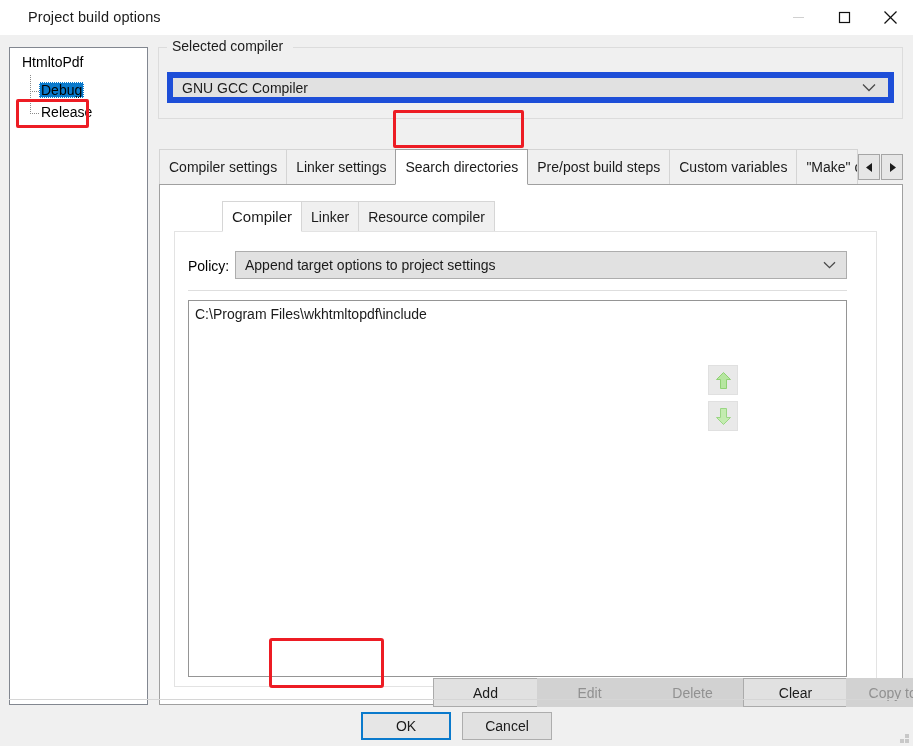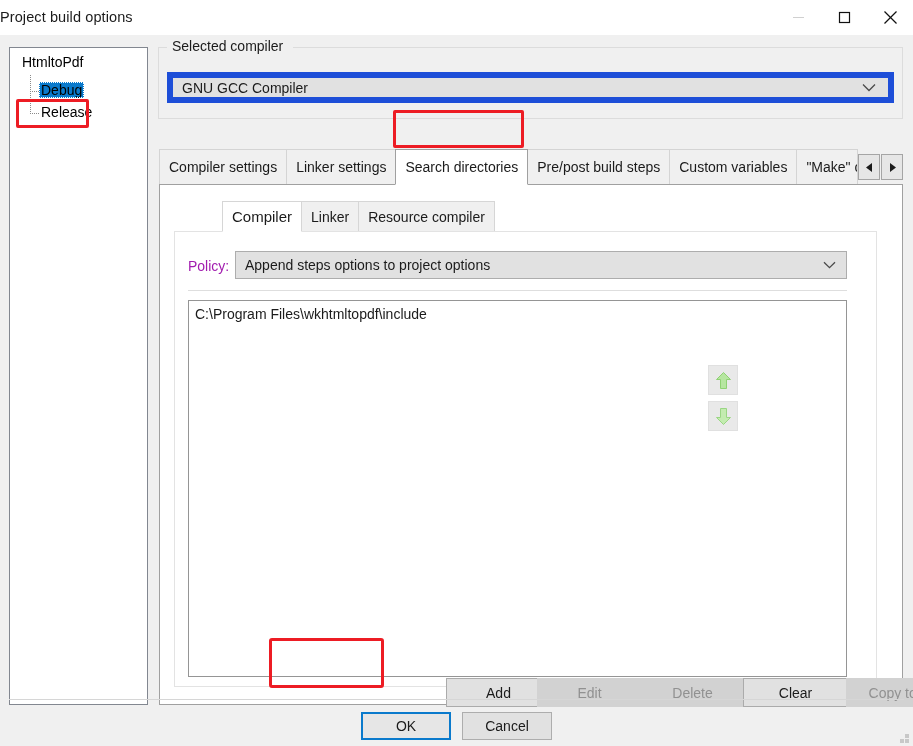--- a/index.html
+++ b/index.html
@@ -20,21 +20,21 @@
   
   #titlebar {
     position: absolute;
     left: 0; top: 0;
     width: 913px; height: 34px;
     background: #ffffff;
     display: flex;
     align-items: center;
   }
   #title-text {
-    margin-left: 0;
+    margin-left: 28px;
     font-size: 14.5px;
     color: #1b1b1b;
     letter-spacing: .1px;
   }
   #window-controls {
     margin-left: auto;
     display: flex;
     height: 34px;
   }
   .wbtn {
@@ -279,21 +279,21 @@
     background: #ffffff;
     border: 1px solid #e3e3e3;
     box-sizing: border-box;
   }
 
   
   #policy-label {
     position: absolute;
     left: 13px; top: 26px;
     font-size: 14px;
-    color: #a21caf;
+    color: #000000;
   }
   #policy-select {
     position: absolute;
     left: 60px; top: 19px;
     width: 612px; height: 28px;
     background: #e1e1e1;
     border: 1px solid #adadad;
     box-sizing: border-box;
     display: flex; align-items: center;
   }
@@ -360,21 +360,21 @@
     box-sizing: border-box;
     display: flex; align-items: center; justify-content: center;
     font-size: 14px;
     color: #1b1b1b;
   }
   .abtn.disabled {
     background: #d2d2d2;
     border-color: #d2d2d2;
     color: #919191;
   }
-  #btn-add   { left: 273px; margin-left: 13px; }
+  #btn-add   { left: 273px; }
   #btn-edit  { left: 377px; }
   #btn-delete{ left: 480px; }
   #btn-clear { left: 583px; }
   #btn-copyto{ left: 686px; }
 
   
   #annot-add {
     position: absolute;
     left: 269px; top: 638px;
     width: 115px; height: 50px;
@@ -507,21 +507,21 @@
 
       <div id="inner-tabs">
         <div class="itab active">Compiler</div>
         <div class="itab">Linker</div>
         <div class="itab">Resource compiler</div>
       </div>
 
       <div id="inner-page">
         <div id="policy-label">Policy:</div>
         <div id="policy-select">
-          <span id="policy-select-value">Append steps options to project options</span>
+          <span id="policy-select-value">Append target options to project settings</span>
           <span id="policy-select-arrow">
             <svg width="13" height="8" viewBox="0 0 13 8">
               <polyline points="1,1.3 6.5,6.7 12,1.3" fill="none" stroke="#4a4a4a" stroke-width="1.3"></polyline>
             </svg>
           </span>
         </div>
         <div id="policy-sep"></div>
 
         <div id="dir-list">
           <div class="dir-item">C:\Program Files\wkhtmltopdf\include</div>

